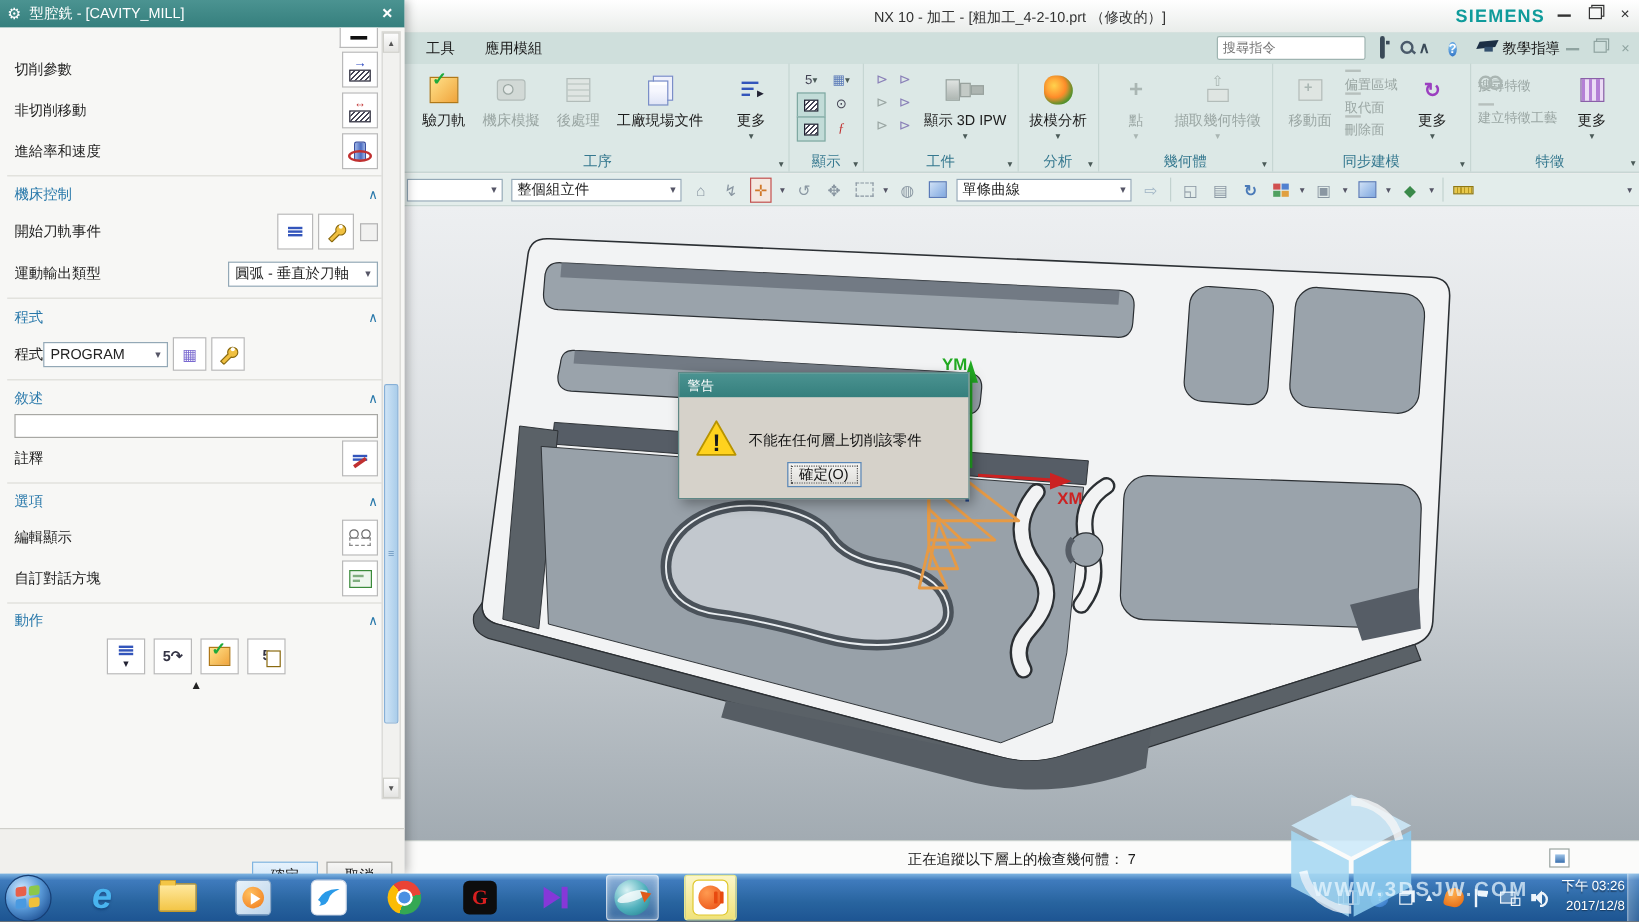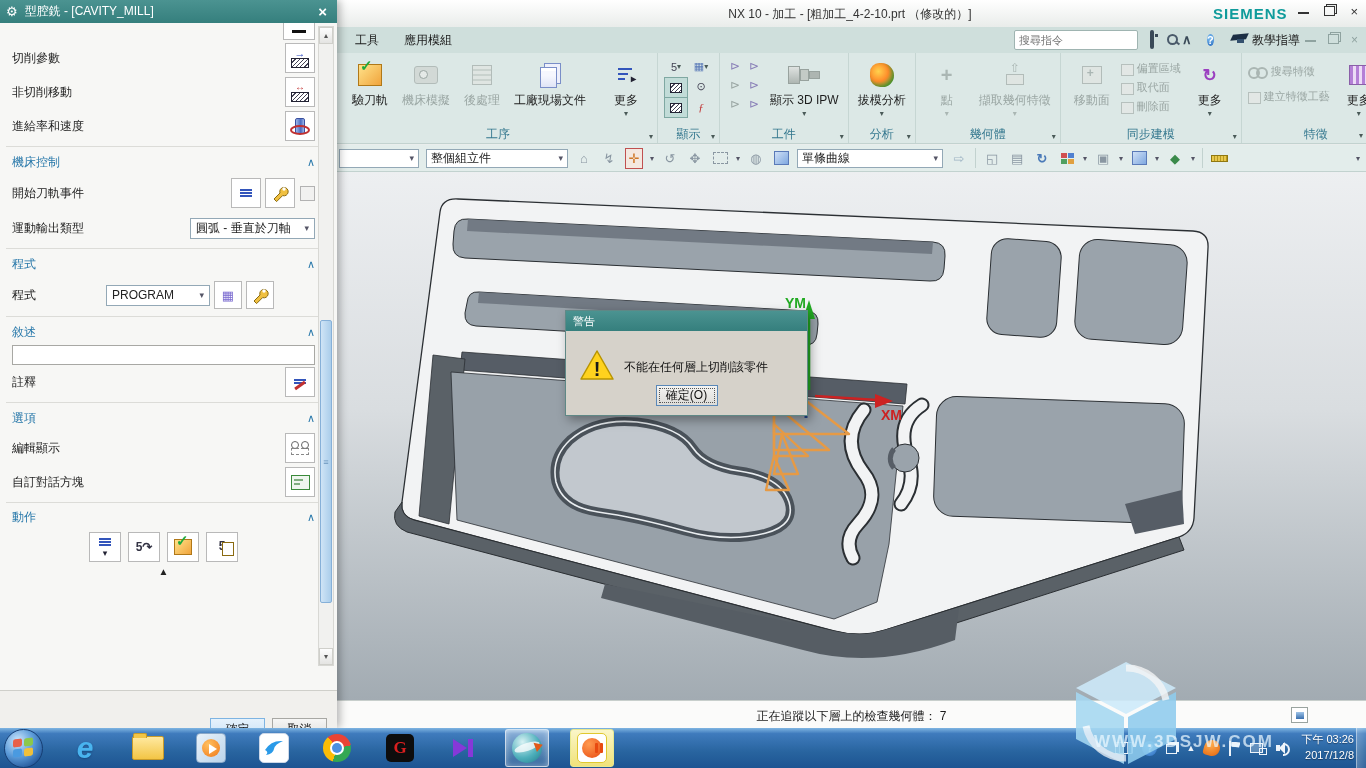--- a/index.html
+++ b/index.html
@@ -67,21 +67,21 @@
   .ipw .i2{width:7px;height:10px;background:#c3cac6;border:1px solid #98a29e;}
   .ipw .i3{width:9px;height:6px;background:#adb5b1;border:1px solid #98a29e;}
   .draftball{width:24px;height:24px;border-radius:40% 55% 50% 45%;background:radial-gradient(circle at 35% 35%,#ffd24d,#ff8c2a 45%,#55b84c 85%);box-shadow:inset -2px -2px 4px rgba(0,90,0,.4);}
   .plus-g{font-size:20px;color:#aab6b3;font-weight:bold;}
   .extr{position:relative;width:22px;height:20px;}
   .extr::before{content:"";position:absolute;left:2px;bottom:0;width:16px;height:9px;background:#dfe5e2;border:1px solid #b2bcb9;}
   .extr::after{content:"⇧";position:absolute;left:6px;top:-4px;color:#aab6b3;font-size:12px;}
   .gcube{width:18px;height:16px;background:#dfe5e2;border:1px solid #b2bcb9;position:relative;}
   .gcube::after{content:"+";position:absolute;left:4px;top:-1px;color:#aab6b3;font-weight:bold;}
   .syn-sm{display:flex;flex-direction:column;gap:1px;margin-top:3px;}
-  .syn-sm .srow{display:flex;align-items:flex-end;gap:3px;color:#9aa6a3;font-size:11px;height:18px;white-space:nowrap;}
+  .syn-sm .srow{display:flex;align-items:flex-start;gap:3px;color:#9aa6a3;font-size:11px;height:18px;white-space:nowrap;flex-direction:column;}
   .sqg{width:11px;height:10px;background:#e2e7e5;border:1px solid #b6c0bd;}
   .refr{font-size:17px;color:#9b3fc0;font-weight:bold;}
   .pstripes{width:18px;height:18px;border:1px solid #8a5fa8;background:repeating-linear-gradient(90deg,#b47fd6 0 3px,#ecdcf6 3px 6px);}
   .binoc{position:relative;width:20px;height:14px;}
   .binoc::before,.binoc::after{content:"";position:absolute;top:2px;width:8px;height:8px;border:2px solid #aab6b3;border-radius:50%;}
   .binoc::before{left:0;} .binoc::after{right:0;}
   .ribbon-enddd{position:absolute;right:3px;bottom:3px;font-size:8px;color:#4a5a58;}
   
   .tb2{position:absolute;left:0;top:145px;right:0;height:27px;background:#e3edeb;border-bottom:1px solid #c2d2cf;display:flex;align-items:center;gap:7px;padding-left:339px;box-sizing:border-box;}
   .combo{height:19px;background:#fff;border:1px solid #93a8b6;display:flex;align-items:center;padding:0 4px;color:#222;box-sizing:border-box;}
@@ -622,21 +622,21 @@
       </div>
 
       <div class="sep"></div>
 
       <div class="sech">
         <span>程式</span>
           <span class="car">∧</span>
       </div>
       <div class="drow" style="height:36px">
         <span class="lbl">程式</span>
-        <span class="sel" style="width:104px;margin-left:70px">
+        <span class="sel" style="width:104px;">
           <span>PROGRAM</span>
             <span class="dd">▾</span>
         </span>
         <span class="ib" style="width:28px;height:28px">
           <span style="color:#7a6ad0;font-size:13px">▦</span>
         </span>
         <span class="ib" style="width:28px;height:28px">
           <svg class="wrench" width="18" height="18" viewBox="0 0 18 18">
             <path d="M3 15 l6-6 a4.2 4.2 0 1 1 2.6 2.6 l-6 6 z" fill="#f0c040" stroke="#8a6a10"></path>
             <circle cx="13" cy="5" r="1.7" fill="#fff"></circle>

